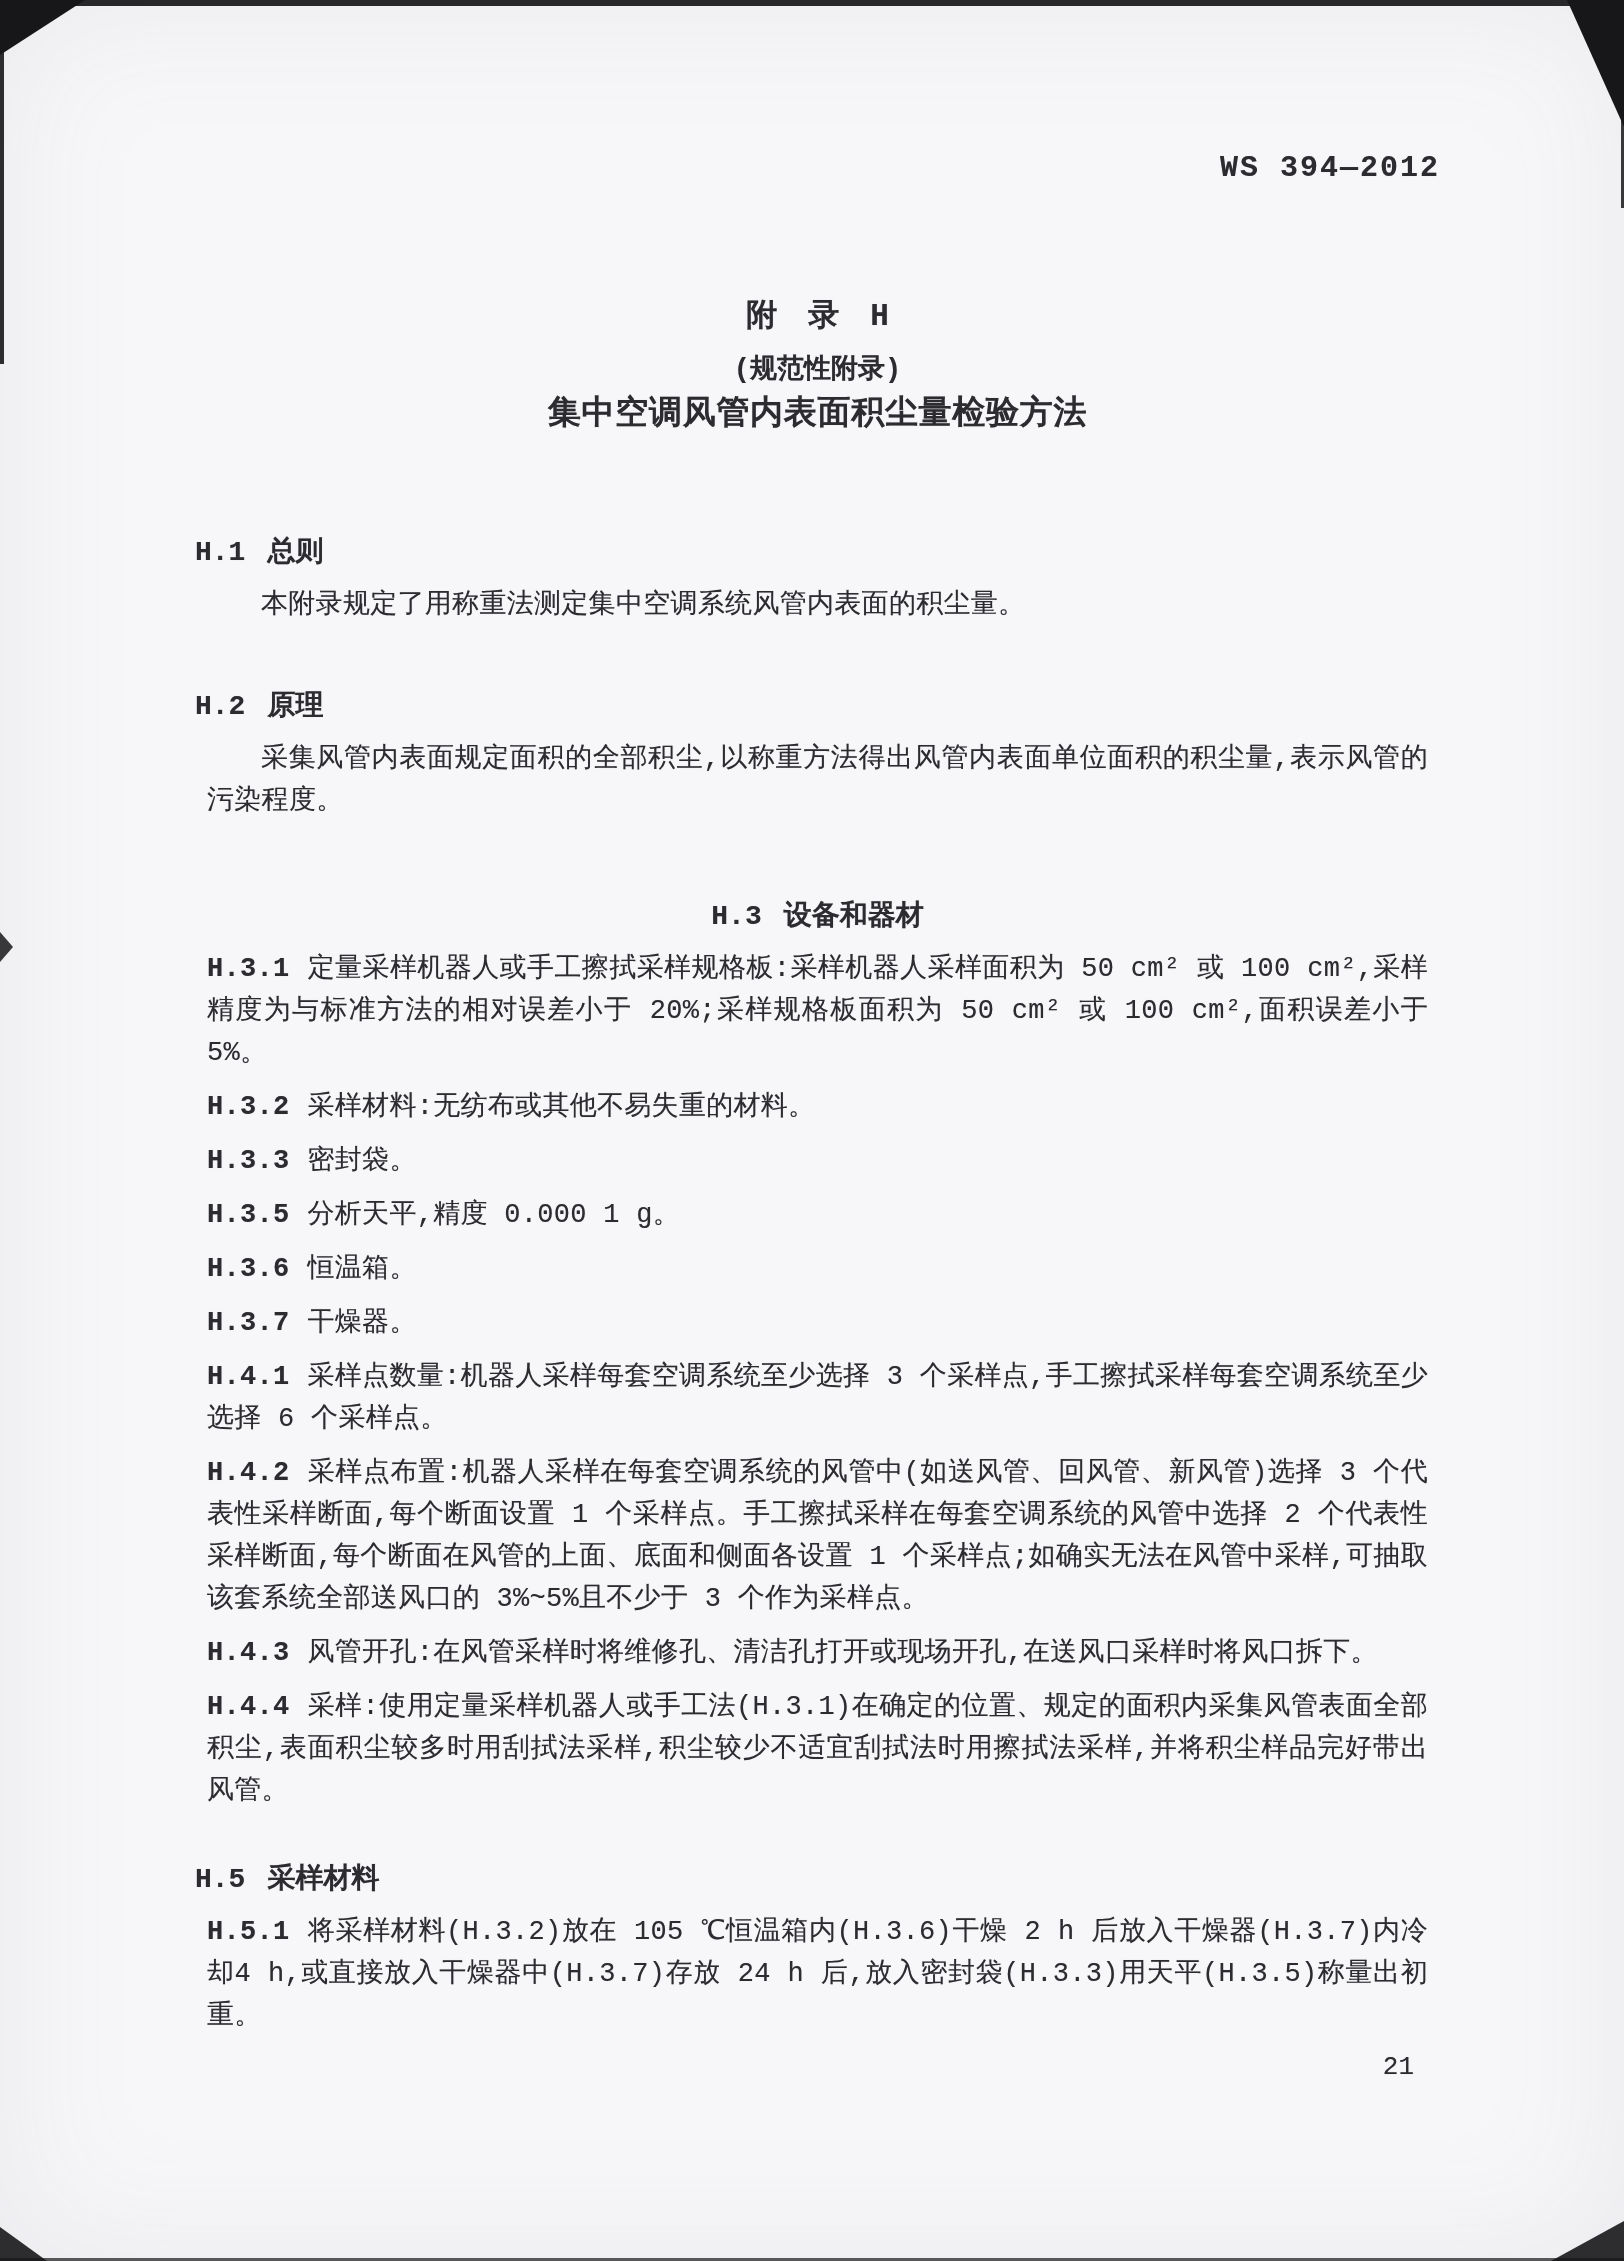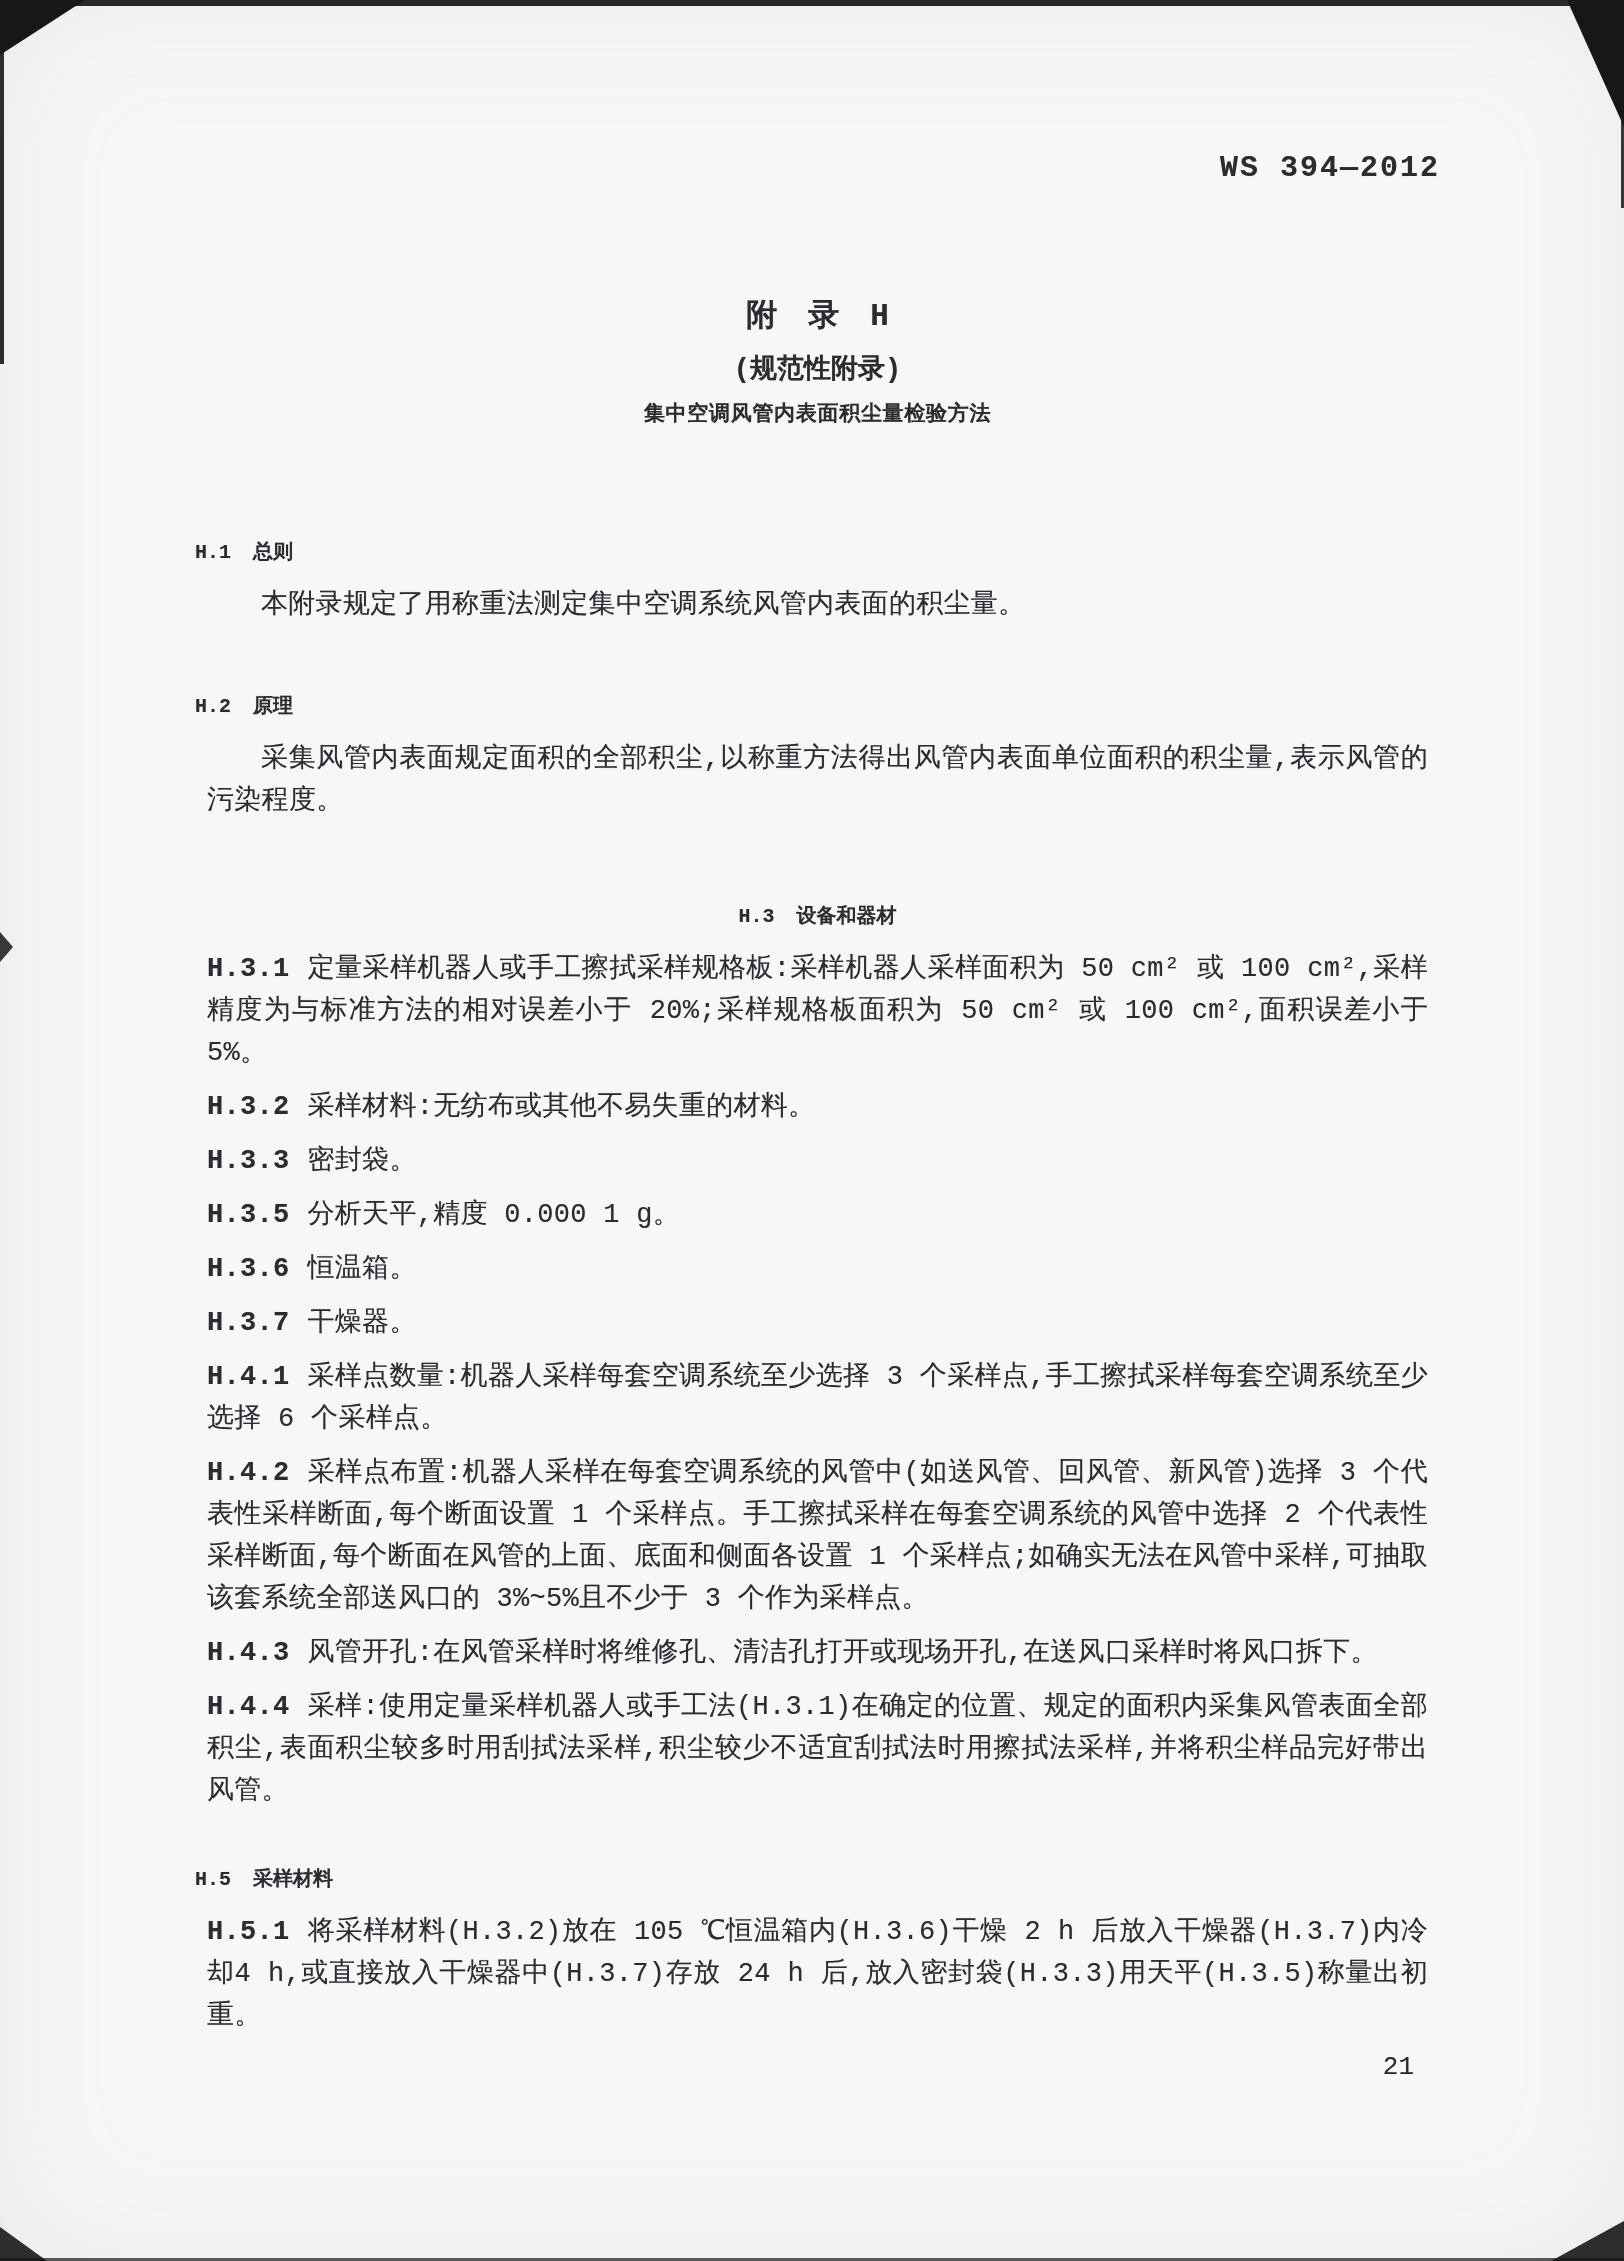--- a/index.html
+++ b/index.html
@@ -44,28 +44,28 @@
   .title-2 {
     margin-top: 15.6px;
     text-align: center;
     font-size: 27px;
     font-weight: bold;
     line-height: 36px;
   }
   .title-3 {
     margin-top: 6.5px;
     text-align: center;
-    font-size: 21px;
+    font-size: 33px;
     font-weight: bold;
     line-height: 42px;
     letter-spacing: 0.7px;
   }
 
   .sec-heading {
-    font-size: 20px;
+    font-size: 28px;
     font-weight: bold;
     line-height: 38px;
     margin: 0;
   }
   .sec-num { margin-right: 22px; }
 
   .h1-heading { margin-top: 98px; }
   .h2-heading { margin-top: 62px; }
   .h3-heading { margin-top: 76px; text-align: center; }
   .h4-heading { margin-top: 51px; }

